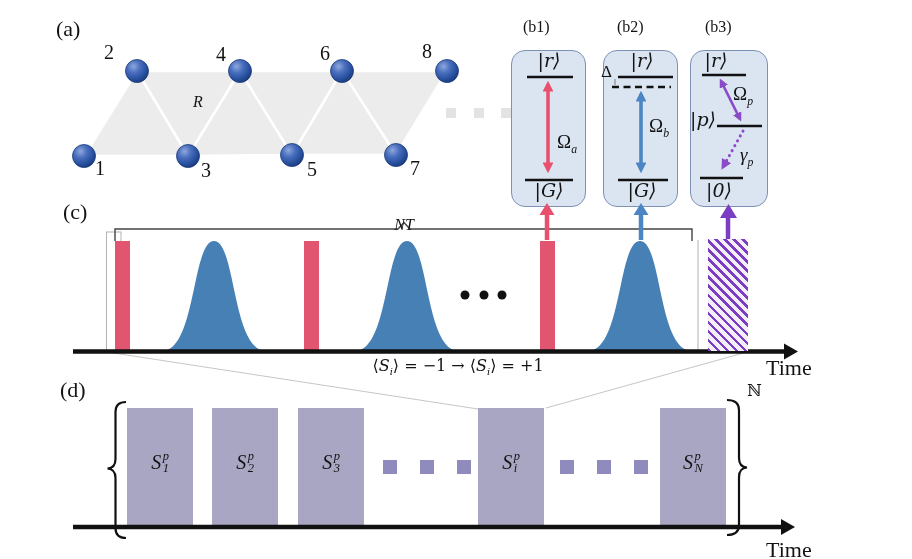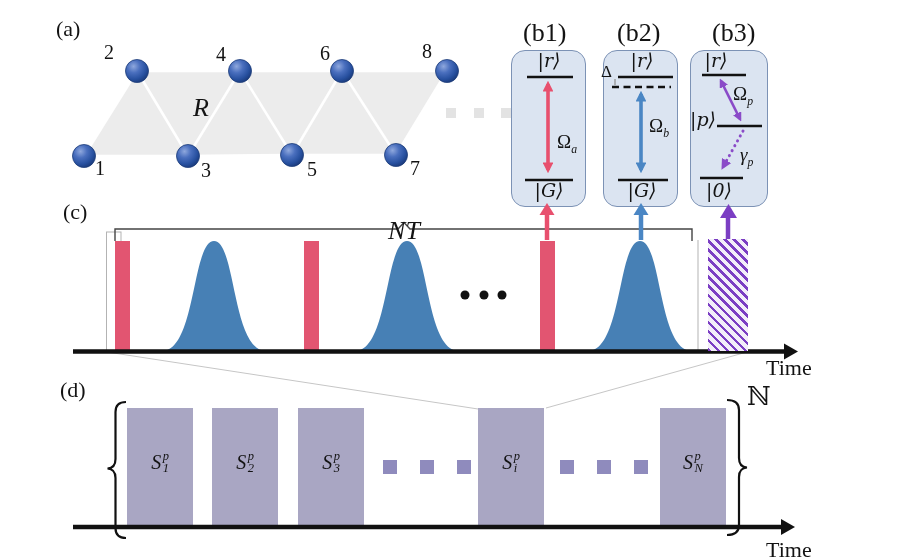--- a/index.html
+++ b/index.html
@@ -4,21 +4,21 @@
 <style>
   html,body{margin:0;padding:0;background:#fff;}
   .fig{position:relative;width:912px;height:559px;background:#fff;overflow:hidden;
        font-family:"Liberation Serif","DejaVu Serif",serif;color:#131313;}
   .lbl{position:absolute;white-space:nowrap;line-height:1.05;
        font-family:"Liberation Serif","DejaVu Serif",serif;color:#131313;}
   .ctr{transform:translateX(-50%);}
   .it{font-style:italic;}
   .math{font-family:"DejaVu Serif","DejaVu Sans",serif;}
   .s17{font-size:17px;} .s19{font-size:19px;} .s20{font-size:20px;}
-  .s21{font-size:26px;text-align:right;} .s22{font-size:22px;}
+  .s21{font-size:16px;text-align:right;} .s22{font-size:22px;}
   sub.sm{font-size:0.62em;font-style:italic;}
   .panel{position:absolute;top:50px;height:157px;background:#dbe4f1;
          border:1.5px solid #7c92b5;border-radius:14px;box-sizing:border-box;z-index:0;}
   .svglayer{position:absolute;left:0;top:0;z-index:1;}
   .hatch{position:absolute;left:708px;top:239px;width:40px;height:112px;z-index:1;
          background:repeating-linear-gradient(45deg,#7b3ec3 0 2.6px,#f3eef9 2.6px 6.4px);}
   .txt{z-index:2;}
   .block-label{position:absolute;display:flex;align-items:center;z-index:2;
                font-family:"Liberation Serif","DejaVu Serif",serif;}
   .block-label .base{font-style:italic;font-size:20px;}
@@ -185,29 +185,30 @@
   <div class="lbl s19 it math ctr txt" style="left:549px;top:51px;">|r⟩</div>
   <div class="lbl s19 it math ctr txt" style="left:549px;top:181px;">|G⟩</div>
   <div class="lbl s19 txt" style="left:557px;top:132px;"><span>Ω</span><sub class="sm">a</sub></div>
 
   <div class="lbl s21 txt" style="left:617px;top:19px;">(b2)</div>
   <div class="lbl s19 it math ctr txt" style="left:642px;top:51px;">|r⟩</div>
   <div class="lbl s17 txt" style="left:601px;top:63px;">Δ</div>
   <div class="lbl s19 it math ctr txt" style="left:642px;top:181px;">|G⟩</div>
   <div class="lbl s19 txt" style="left:649px;top:116px;"><span>Ω</span><sub class="sm">b</sub></div>
 
-  <div class="lbl s21 txt" style="left:705px;top:19px;margin-left:7px;">(b3)</div>
+  <div class="lbl s21 txt" style="left:705px;top:19px;">(b3)</div>
   <div class="lbl s19 it math ctr txt" style="left:716px;top:51px;">|r⟩</div>
   <div class="lbl s19 it math txt" style="left:690px;top:110px;">|p⟩</div>
   <div class="lbl s19 it math ctr txt" style="left:719px;top:181px;">|0⟩</div>
   <div class="lbl s19 txt" style="left:733px;top:84px;"><span>Ω</span><sub class="sm">p</sub></div>
   <div class="lbl s19 it txt" style="left:740px;top:145px;"><span>γ</span><sub class="sm">p</sub></div>
 
   <div class="lbl s22 txt" style="left:63px;top:200px;">(c)</div>
   <div class="lbl s21 it ctr txt" style="left:404px;top:197px;margin-top:20px;">NT</div>
+  <div class="lbl s21 math ctr txt" style="left:458px;top:358px;"><span>⟨</span><span class="it">S</span><sub class="sm">i</sub><span>⟩ = −1 → ⟨</span><span class="it">S</span><sub class="sm">i</sub><span>⟩ = +1</span></div>
   <div class="lbl s22 txt" style="left:766px;top:356px;">Time</div>
 
   <div class="lbl s22 txt" style="left:60px;top:378px;">(d)</div>
   <div class="block-label" style="left:160px;top:450px;transform:translateX(-50%);">
       <span class="base">S</span>
       <span class="scripts">
         <span>p</span>
         <span>1</span>
       </span>
     </div>

